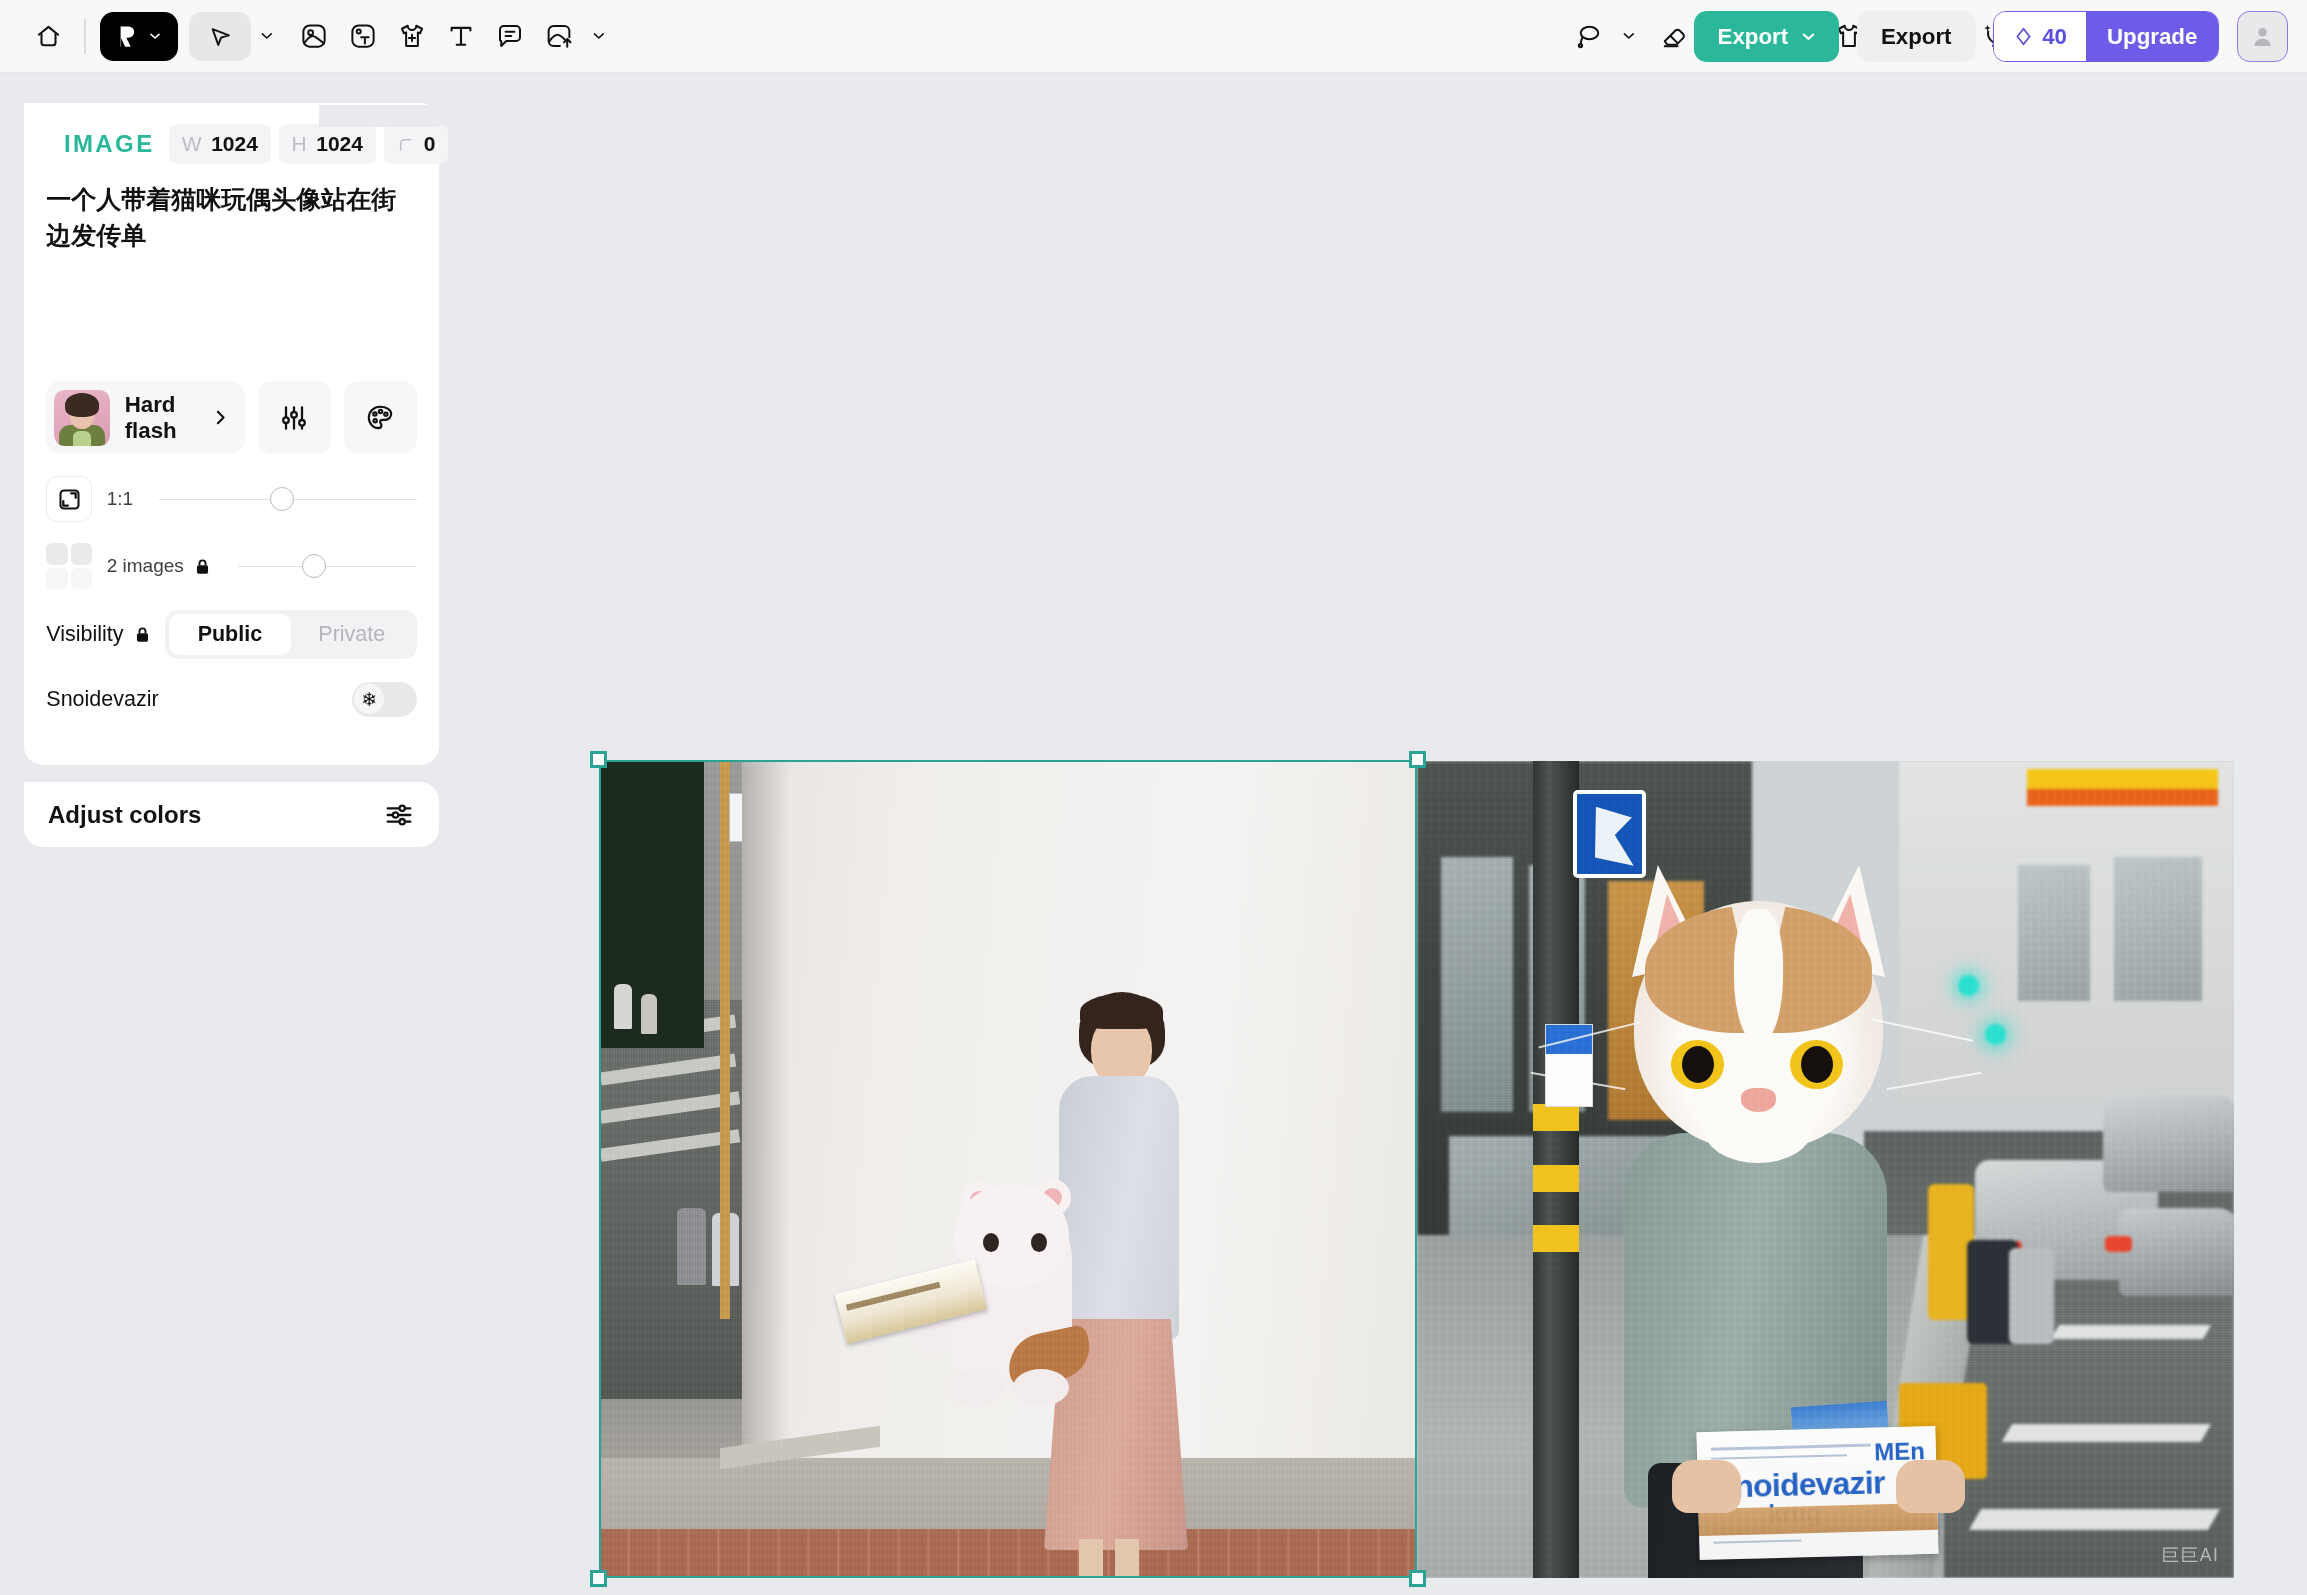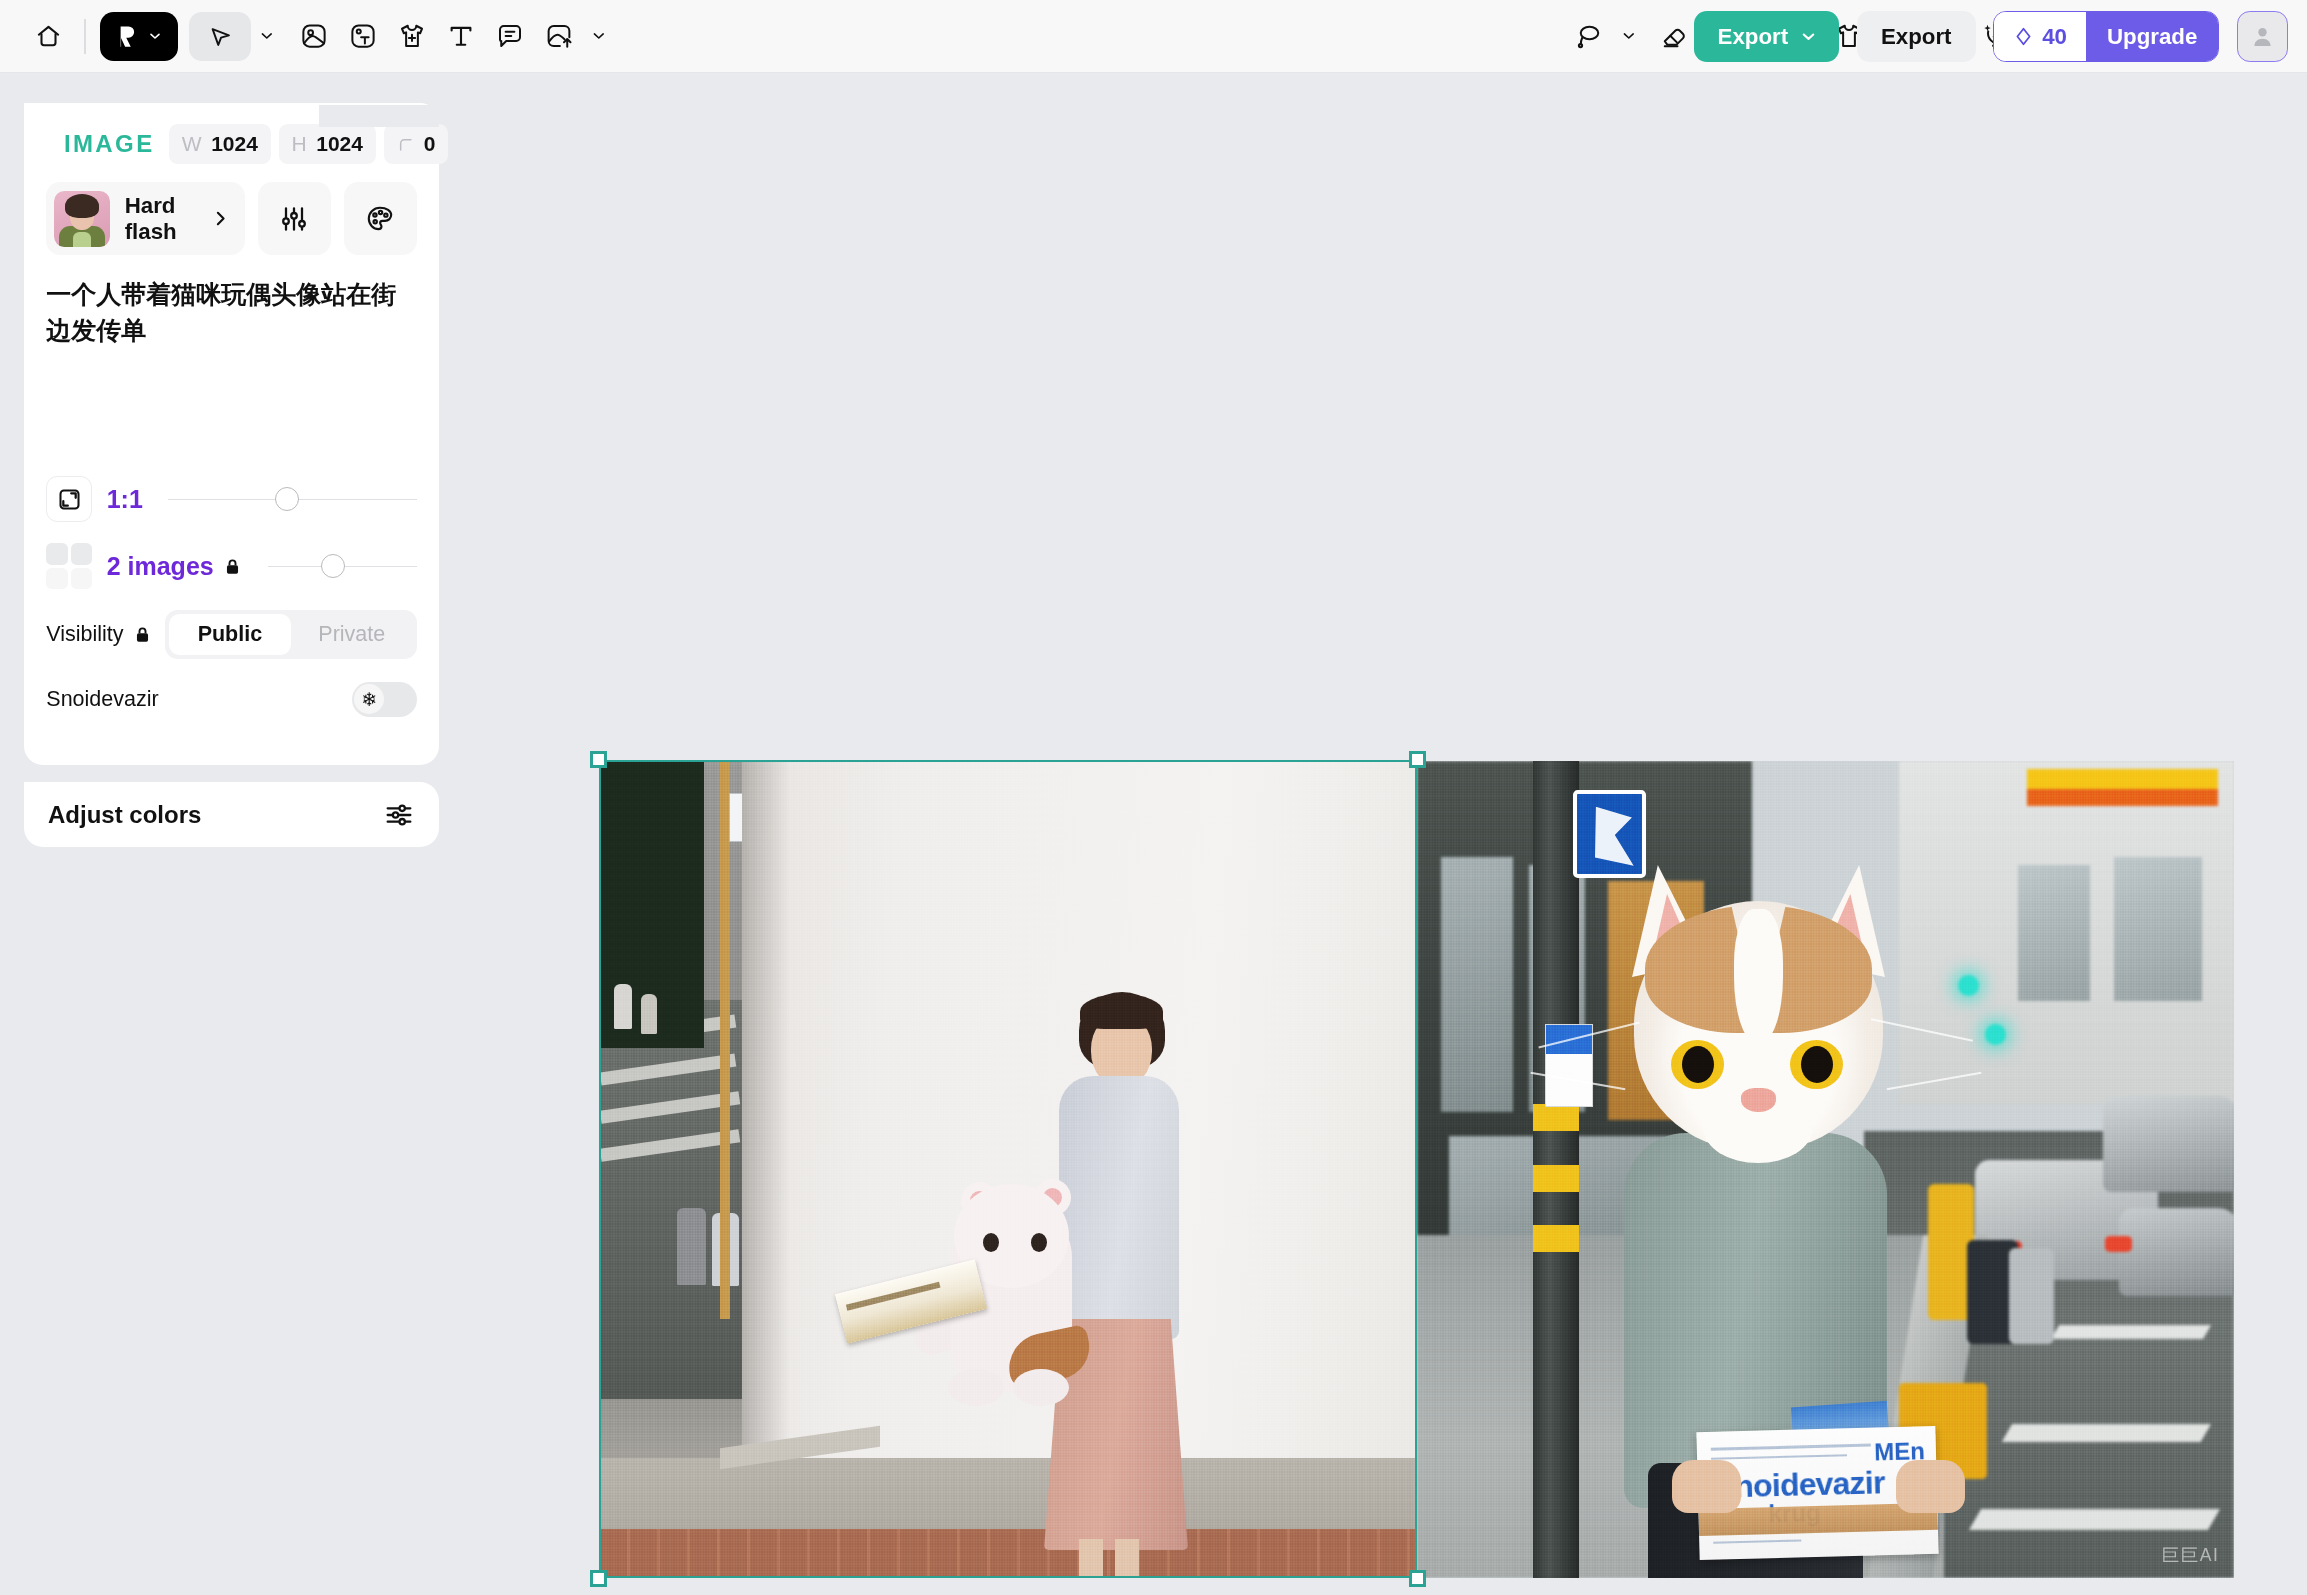--- a/index.html
+++ b/index.html
@@ -186,21 +186,21 @@
     flex: 0 0 auto;
   }
   #grid-icon {
     width: 46px; height: 46px; flex: 0 0 auto;
     display: grid; grid-template-columns: 1fr 1fr; grid-template-rows: 1fr 1fr;
     gap: 3.2px;
   }
   #grid-icon i { border-radius: 5.6px; background: #e9eaec; display:block; }
   #grid-icon i.dim { background: #f6f6f7; }
   .ctrl-label {
-    font-size: 25px; color: #6d28d9; font-weight: 700;
+    font-size: 19px; color: #404040; font-weight: 400;
     display: flex; align-items: center; gap: 9.6px;
     white-space: nowrap;
   }
   .slider {
     flex: 1; height: 46px; position: relative;
     display: flex; align-items: center;
     margin-left: 11.2px;
   }
   .slider .track {
     position: absolute; left: 0; right: 0; height: 1.6px;
@@ -950,20 +950,22 @@
         <span>1024</span>
       </div>
       <div class="dim-chip">
         <svg width="17.6" height="17.6" viewBox="0 0 24 24" fill="none" stroke="#bdbec3" stroke-width="2" stroke-linecap="round">
           <path d="M5 19V10a5 5 0 0 1 5-5h9"></path>
         </svg>
         <span>0</span>
       </div>
     </div>
 
+    <div id="prompt-text">一个人带着猫咪玩偶头像站在街边发传单</div>
+
     <div id="style-row">
       <div id="style-card">
         <div id="style-thumb">
           <div class="jacket"></div>
             <div class="shirt"></div>
           <div class="face"></div>
             <div class="hair"></div>
         </div>
         <div id="style-name">Hard flash</div>
         <svg width="21" height="21" viewBox="0 0 24 24" fill="none" stroke="#111" stroke-width="2.4" stroke-linecap="round" stroke-linejoin="round">
@@ -982,22 +984,20 @@
         <svg width="32" height="32" viewBox="0 0 24 24" fill="none" stroke="#111" stroke-width="1.6" stroke-linejoin="round">
           <path d="M12 3.6c-4.7 0-8.4 3.6-8.4 8.1 0 4.6 3.6 7.9 7.3 7.9 1.6 0 2.2-1 2.2-1.9 0-1.3-1-1.6-1-2.7 0-.9.8-1.6 1.8-1.6h1.8c2.7 0 4.7-2 4.7-4.5 0-3-3.4-5.3-8.4-5.3Z"></path>
           <circle cx="8.2" cy="9" r="1.25"></circle>
             <circle cx="12.4" cy="7.1" r="1.25"></circle>
           <circle cx="16.4" cy="9.1" r="1.25"></circle>
             <circle cx="8.4" cy="14.1" r="1.25"></circle>
         </svg>
       </div>
     </div>
 
-    <div id="prompt-text">一个人带着猫咪玩偶头像站在街边发传单</div>
-
     <div class="ctrl-row">
       <div id="ratio-icon">
         <svg width="27" height="27" viewBox="0 0 24 24" fill="none" stroke="#111" stroke-width="1.8" stroke-linecap="round" stroke-linejoin="round">
           <rect x="4" y="4" width="16" height="16" rx="3"></rect>
           <path d="M13.5 6.5h4v4M10.5 17.5h-4v-4" stroke-width="2"></path>
         </svg>
       </div>
       <div class="ctrl-label">1:1</div>
       <div class="slider">
         <div class="track"></div>

